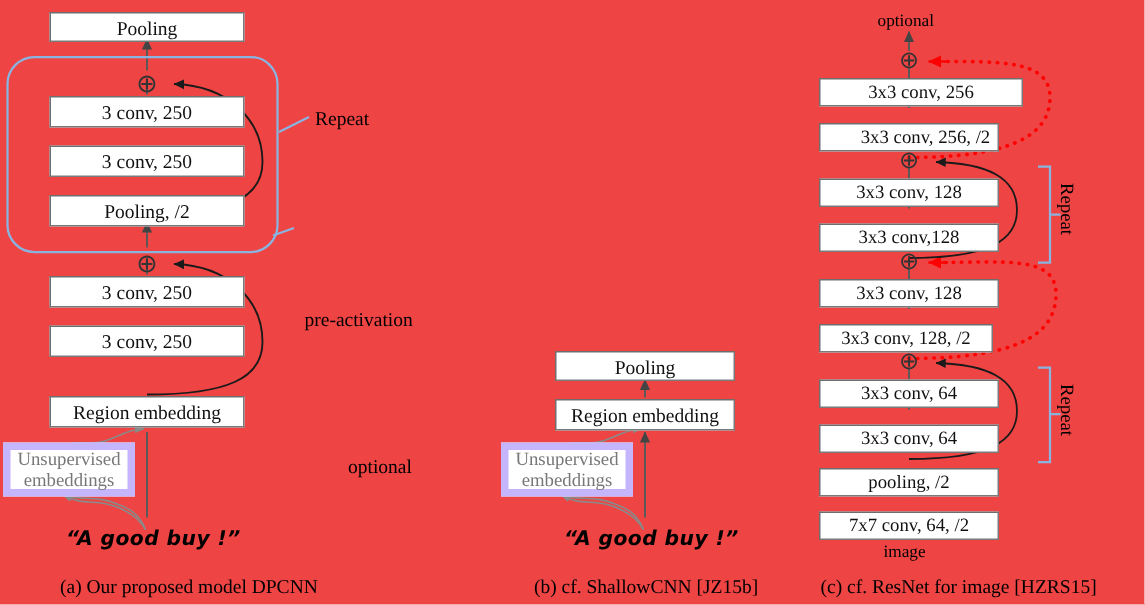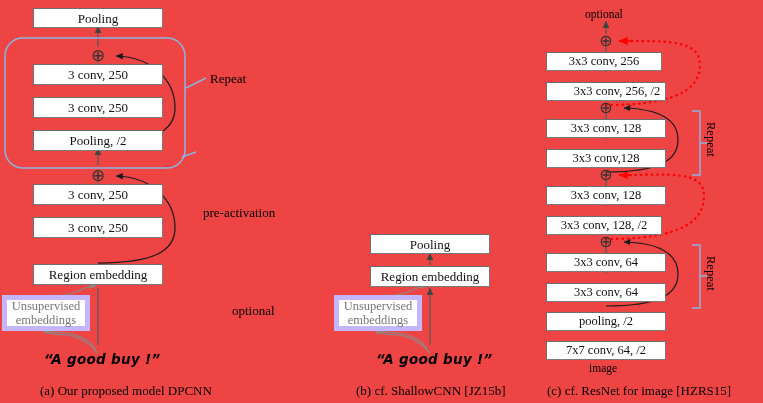--- a/index.html
+++ b/index.html
@@ -256,21 +256,21 @@
   </div>
 
   <div class="sentence" style="left:376px; top:351px;">“A good buy !”</div>
 
   <div class="caption" style="left:356px; top:383px;">(b)  cf. ShallowCNN [JZ15b]</div>
 
   <div class="free-text tiny" style="left:585px; top:8px;">optional</div>
 
   <div class="node-box" style="left:598px; top:33px; width:16px; height:16px; border:none; background:transparent; font-size:16px; color:#333;">⊕</div>
 
-  <div class="node-box small" style="left:546px; top:52px; width:116px; height:19px;">3x3 conv, 256</div>
+  <div class="node-box small" style="left:546px; top:52px; width:136px; height:19px;">3x3 conv, 256</div>
 
   <div class="node-box small" style="left:546px; top:82px; width:120px; height:19px;padding-left:22px;">3x3 conv, 256, /2</div>
 
   <div class="node-box" style="left:598px; top:100px; width:16px; height:16px; border:none; background:transparent; font-size:16px; color:#333;">⊕</div>
 
   <div class="node-box small" style="left:546px; top:119px; width:120px; height:19px;">3x3 conv, 128</div>
 
   <div class="node-box small" style="left:546px; top:149px; width:120px; height:19px;">3x3 conv,128</div>
 
   <div class="node-box" style="left:598px; top:167px; width:16px; height:16px; border:none; background:transparent; font-size:16px; color:#333;">⊕</div>

